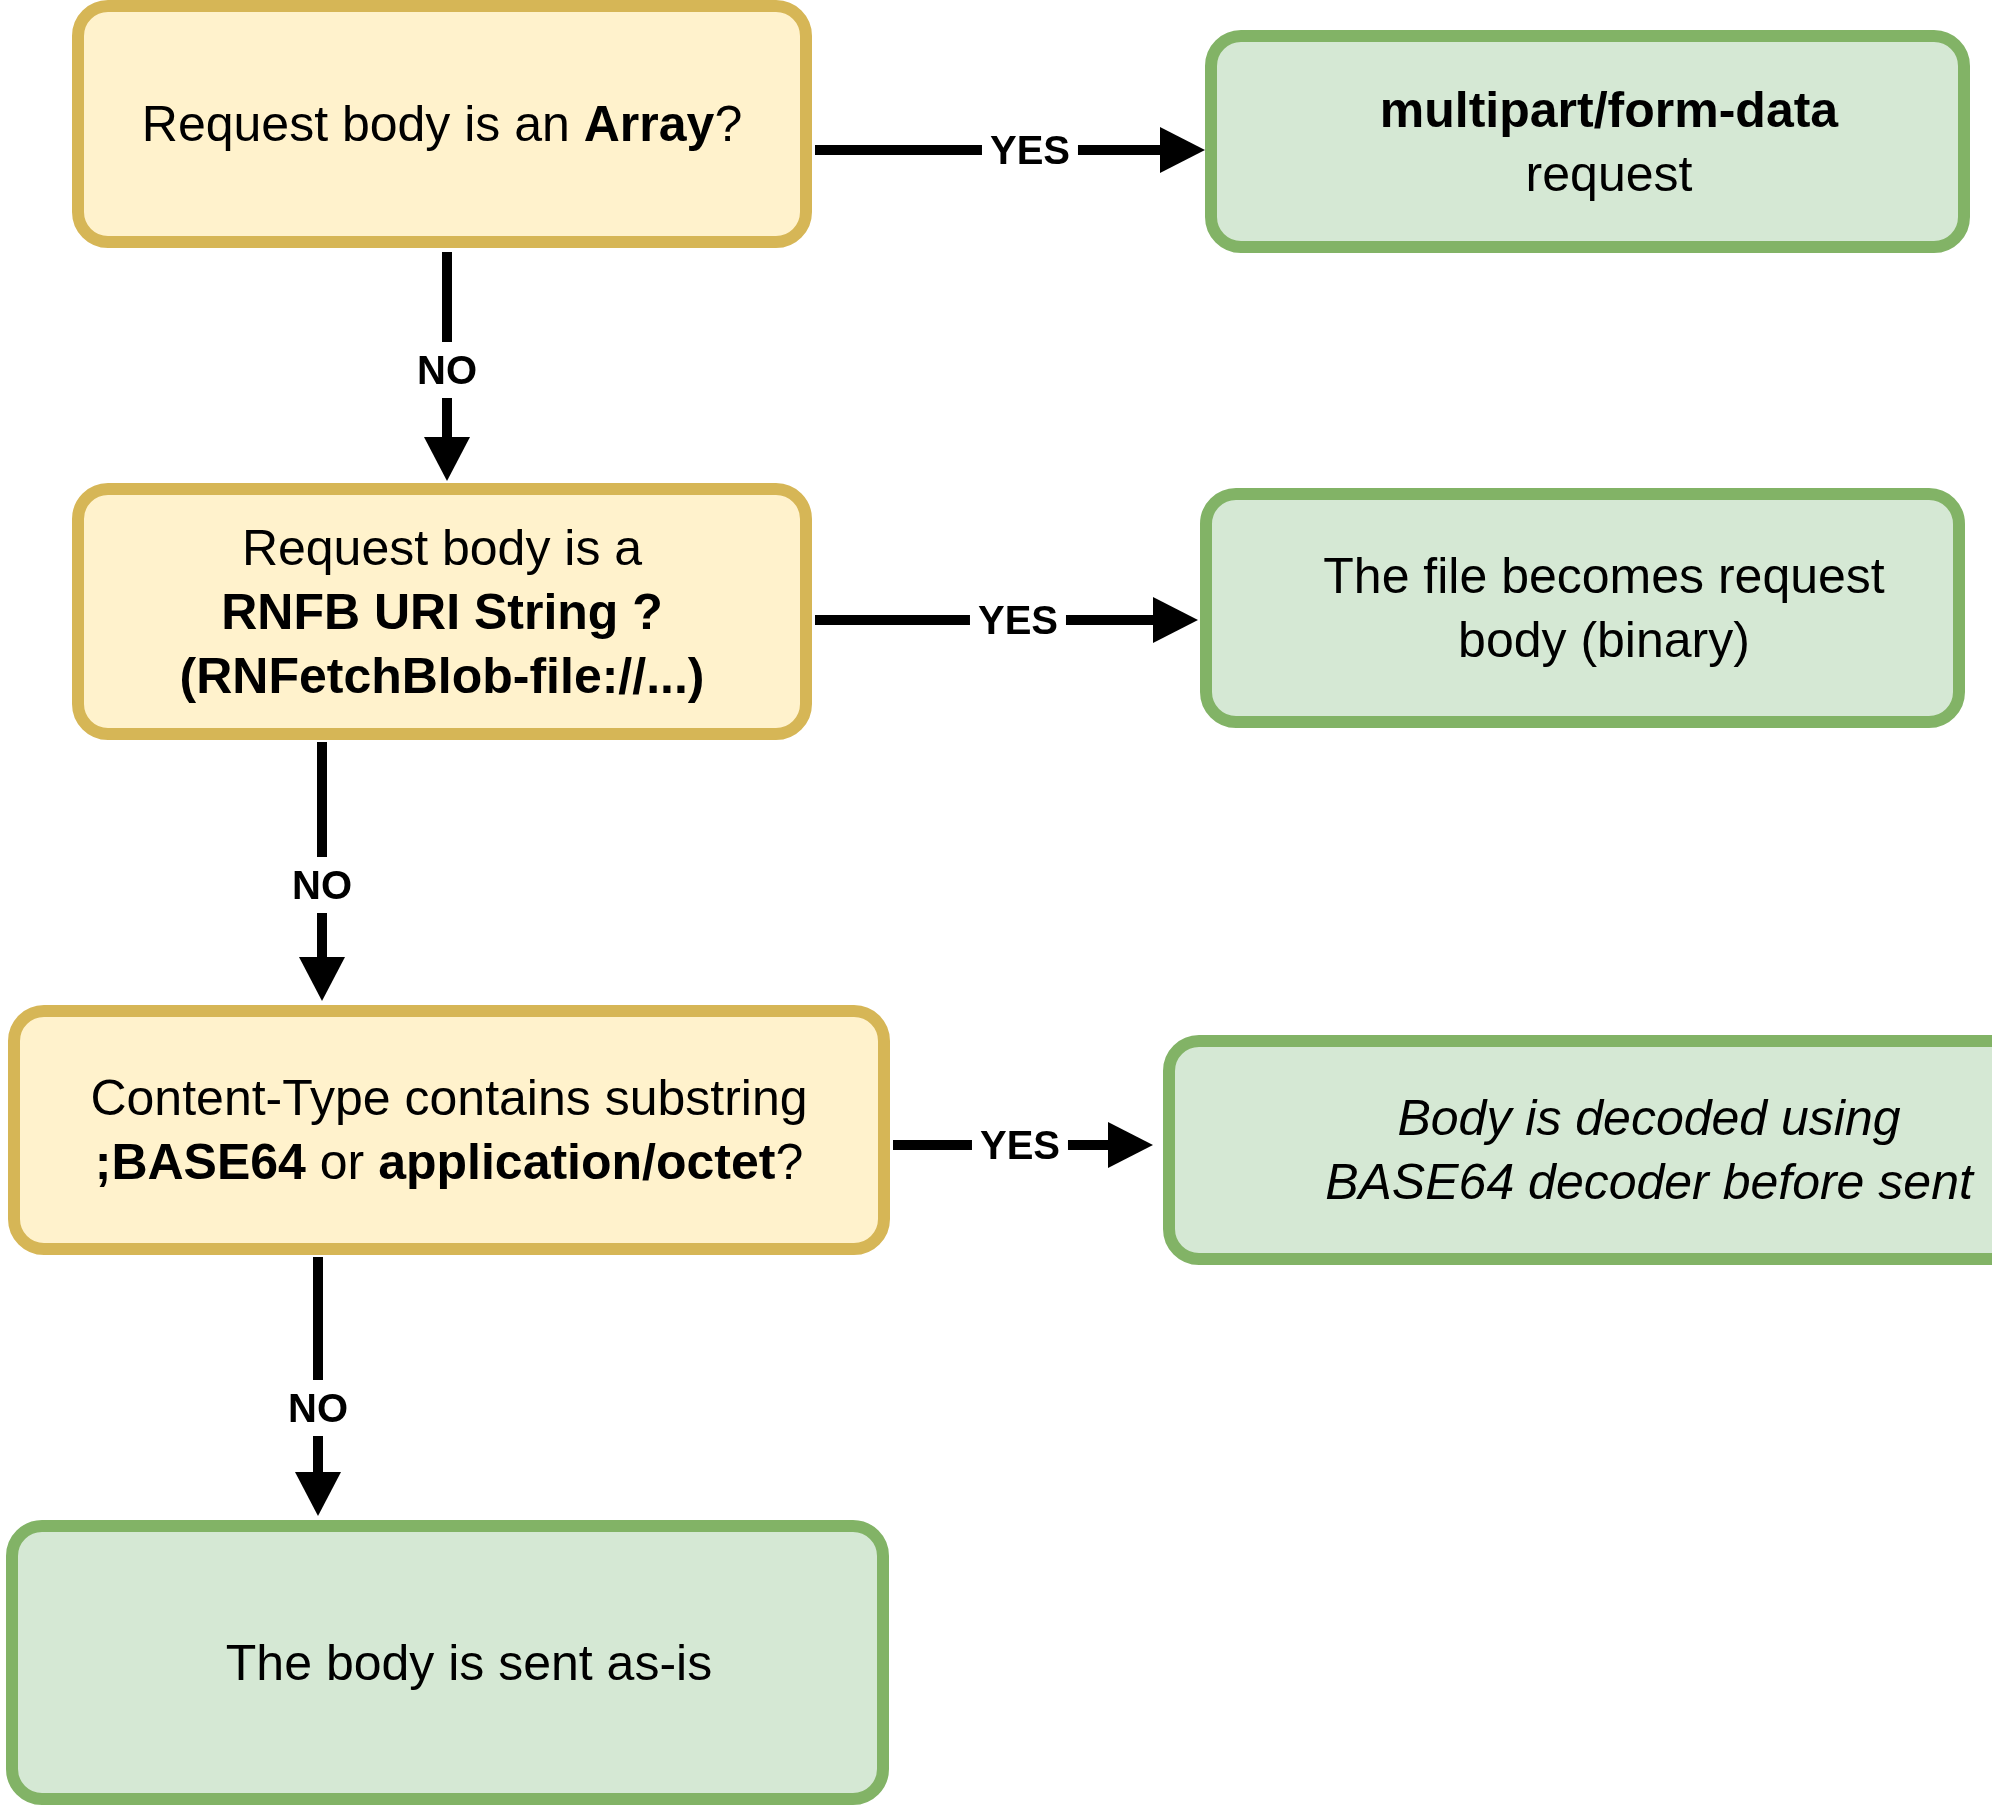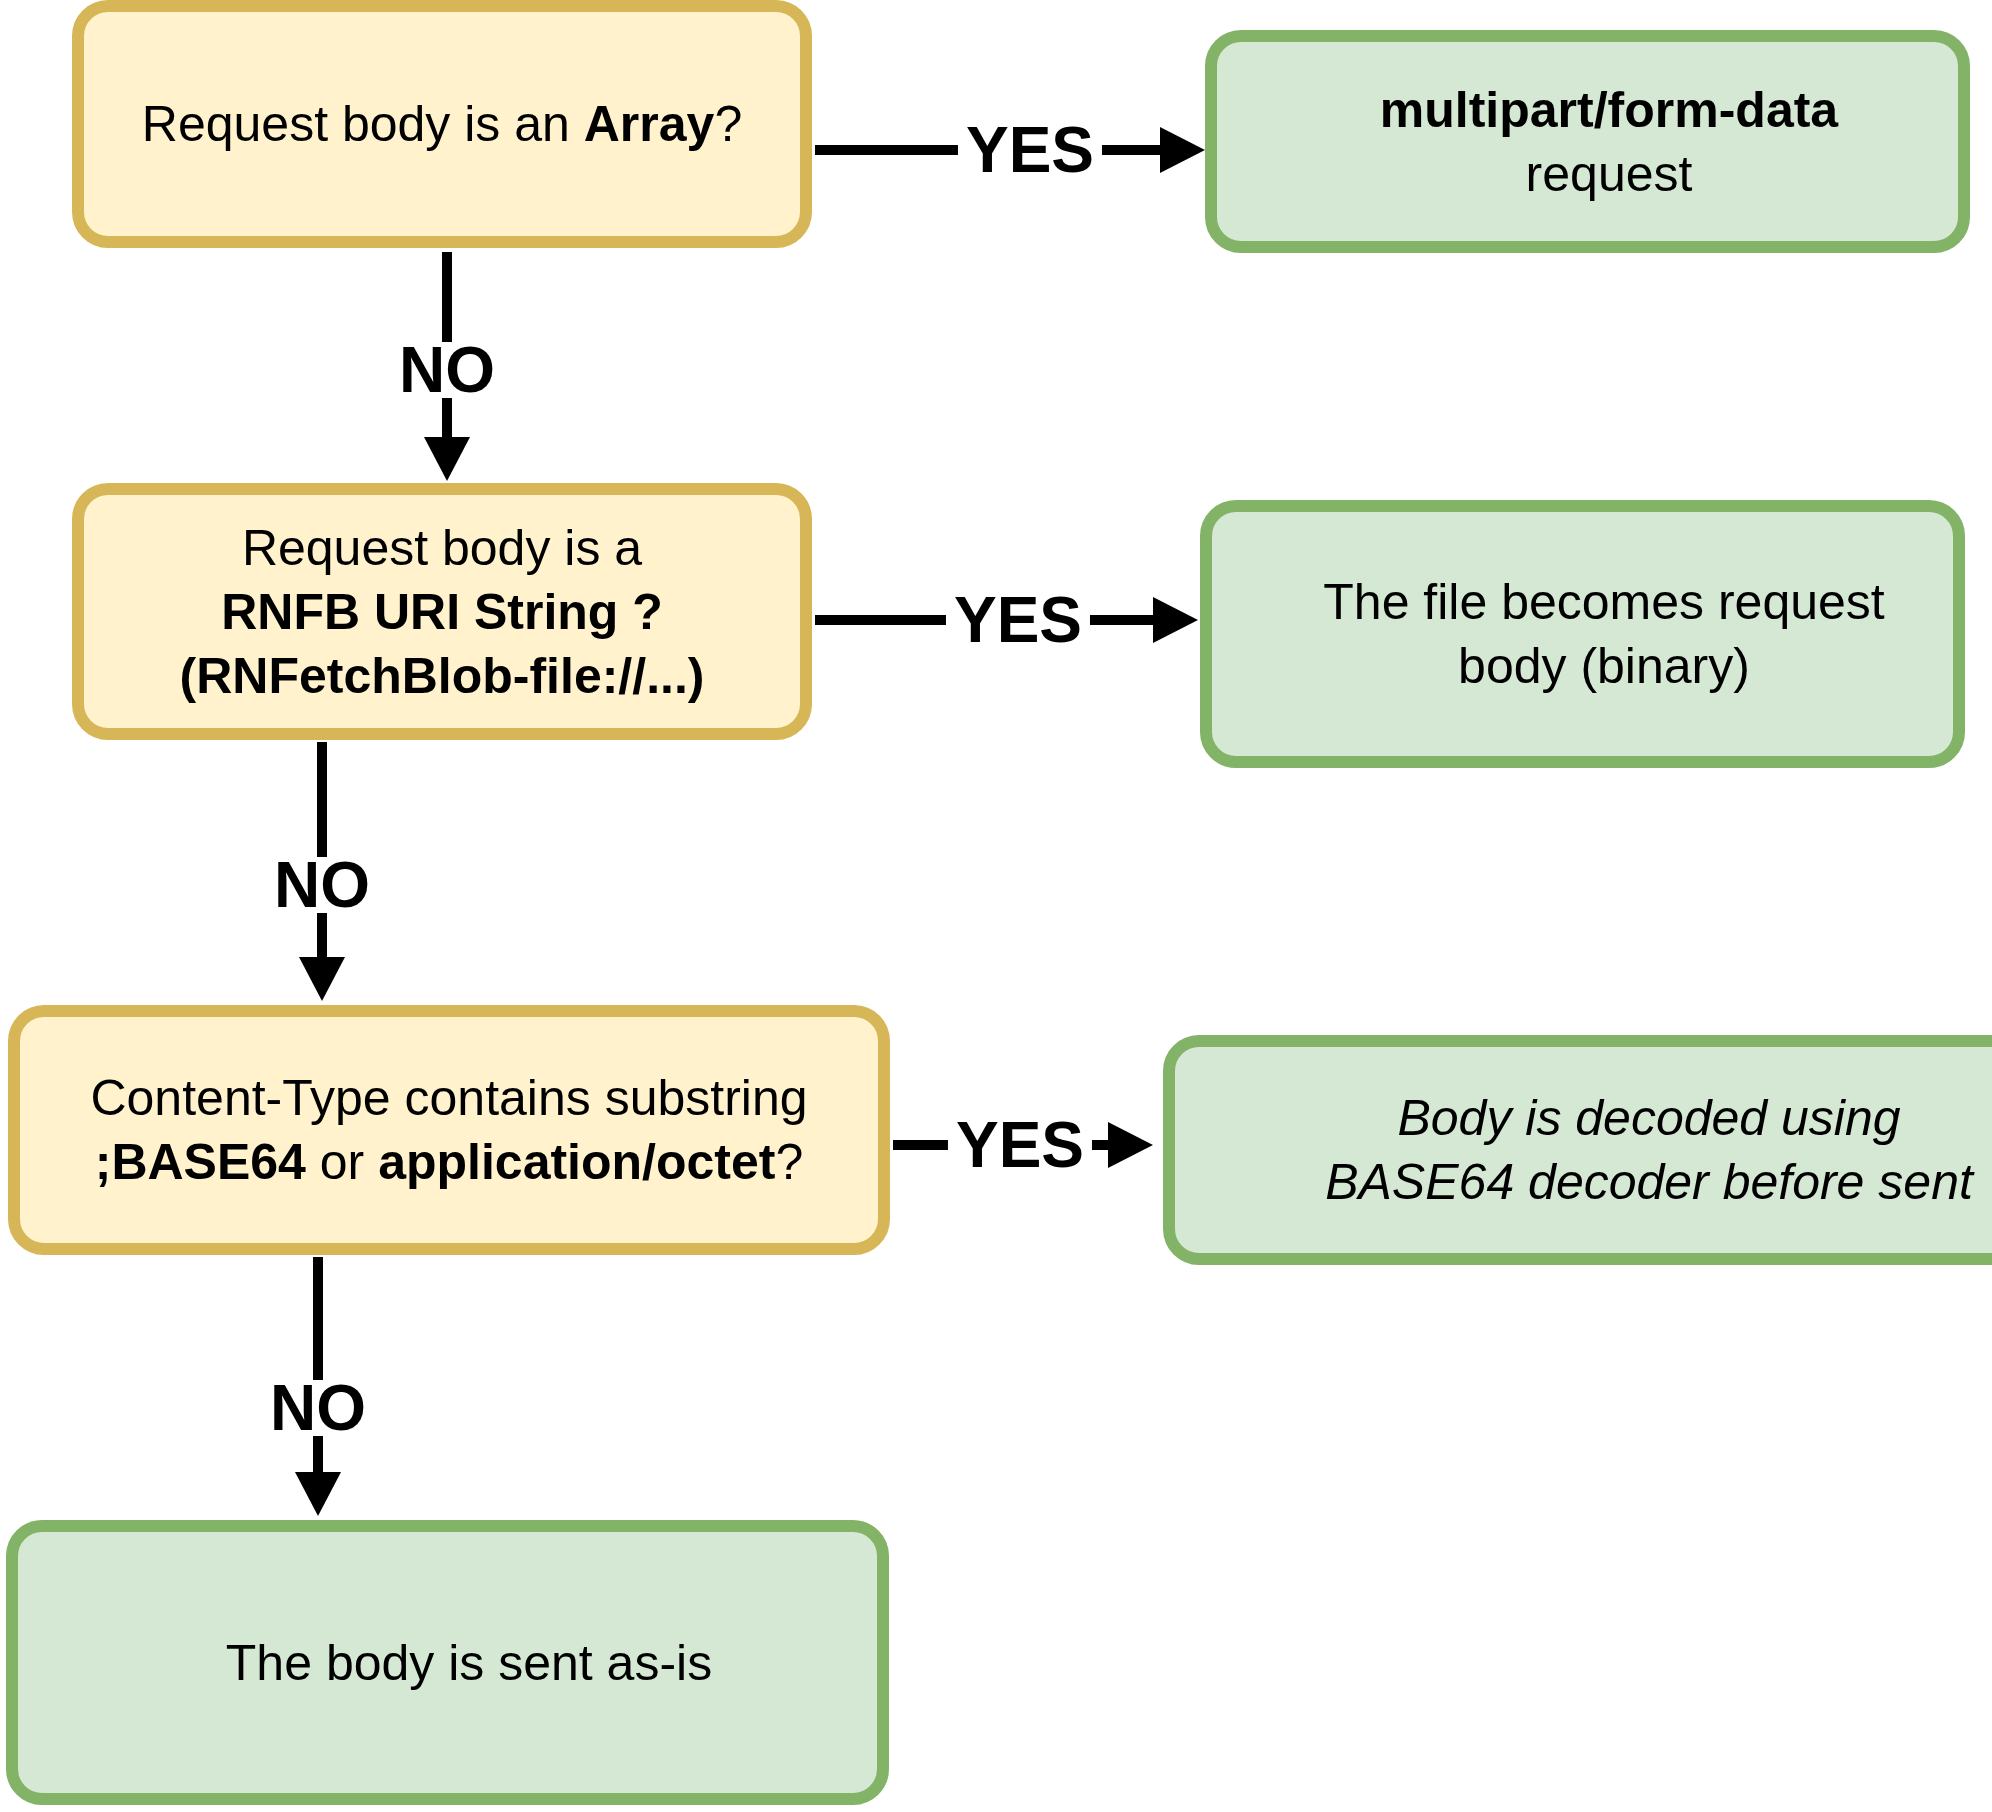--- a/index.html
+++ b/index.html
@@ -32,30 +32,30 @@
     text-align: center;
     font-size: 50px;
     line-height: 64px;
   }
   .question { background: #FFF2CC; border-color: #D6B656; text-align: center; }
   .result   { background: #D5E8D4; border-color: #82B366; padding-left: 43px; }
   .node .line { white-space: nowrap; }
   #q-array   { left: 72px;   top: 0px;    width: 740px; height: 248px; }
   #r-multi   { left: 1205px; top: 30px;   width: 765px; height: 223px; }
   #q-rnfb    { left: 72px;   top: 483px;  width: 740px; height: 257px; }
-  #r-file    { left: 1200px; top: 500px;  width: 765px; height: 268px; text-align: center; }
+  #r-file    { left: 1200px; top: 488px;  width: 765px; height: 240px; text-align: center; }
   #q-base64  { left: 8px;    top: 1005px; width: 882px; height: 250px; }
   #r-decoded { left: 1163px; top: 1035px; width: 929px; height: 230px; font-style: italic; }
   #r-asis    { left: 6px;   top: 1520px; width: 883px; height: 285px; }
   .edge-label {
     position: absolute;
     transform: translate(-50%, -50%);
     background: #ffffff;
     font-weight: bold;
-    font-size: 64px;
+    font-size: 40px;
     line-height: 52px;
     padding: 2px 8px;
     white-space: nowrap;
   }
   #lbl-yes1 { left: 1030px; top: 150px; }
   #lbl-no1  { left: 447px;  top: 370px; }
   #lbl-yes2 { left: 1018px; top: 620px; }
   #lbl-no2  { left: 322px;  top: 885px; }
   #lbl-yes3 { left: 1020px; top: 1145px; }
   #lbl-no3  { left: 318px;  top: 1408px; }

